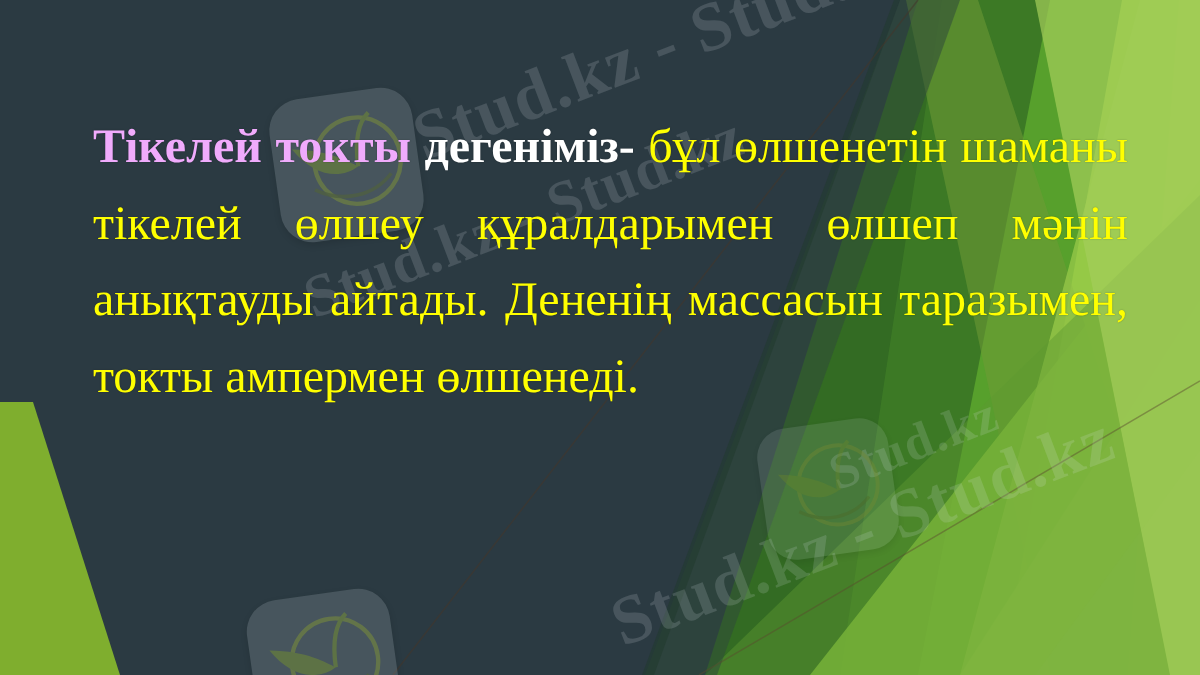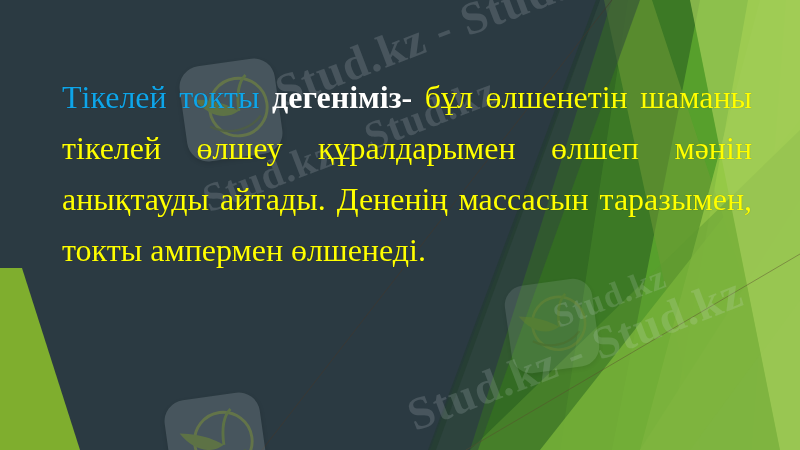--- a/index.html
+++ b/index.html
@@ -47,21 +47,21 @@
     position:absolute;
     left:62px;top:72px;width:690px;
     text-align:justify;
     text-justify:inter-word;
     font-size:32px;
     line-height:51px;
     color:#ffff00;
     font-family:"Liberation Serif", serif;
     text-shadow:0 0 1px rgba(0,0,0,.35);
   }
-  #body-text .hl{color:#0ea5e9;font-weight:400;}
+  #body-text .hl{color:#f0abfc;font-weight:700;}
   #body-text .hl2{color:#ffffff;font-weight:700;}
   #body-text > span{display:inline;}
   .lastline{display:block;text-align:right;}
 </style>
 </head>
 <body>
 
 <div id="slide">
 
   <svg class="deco" viewBox="0 0 800 450" preserveAspectRatio="none">

